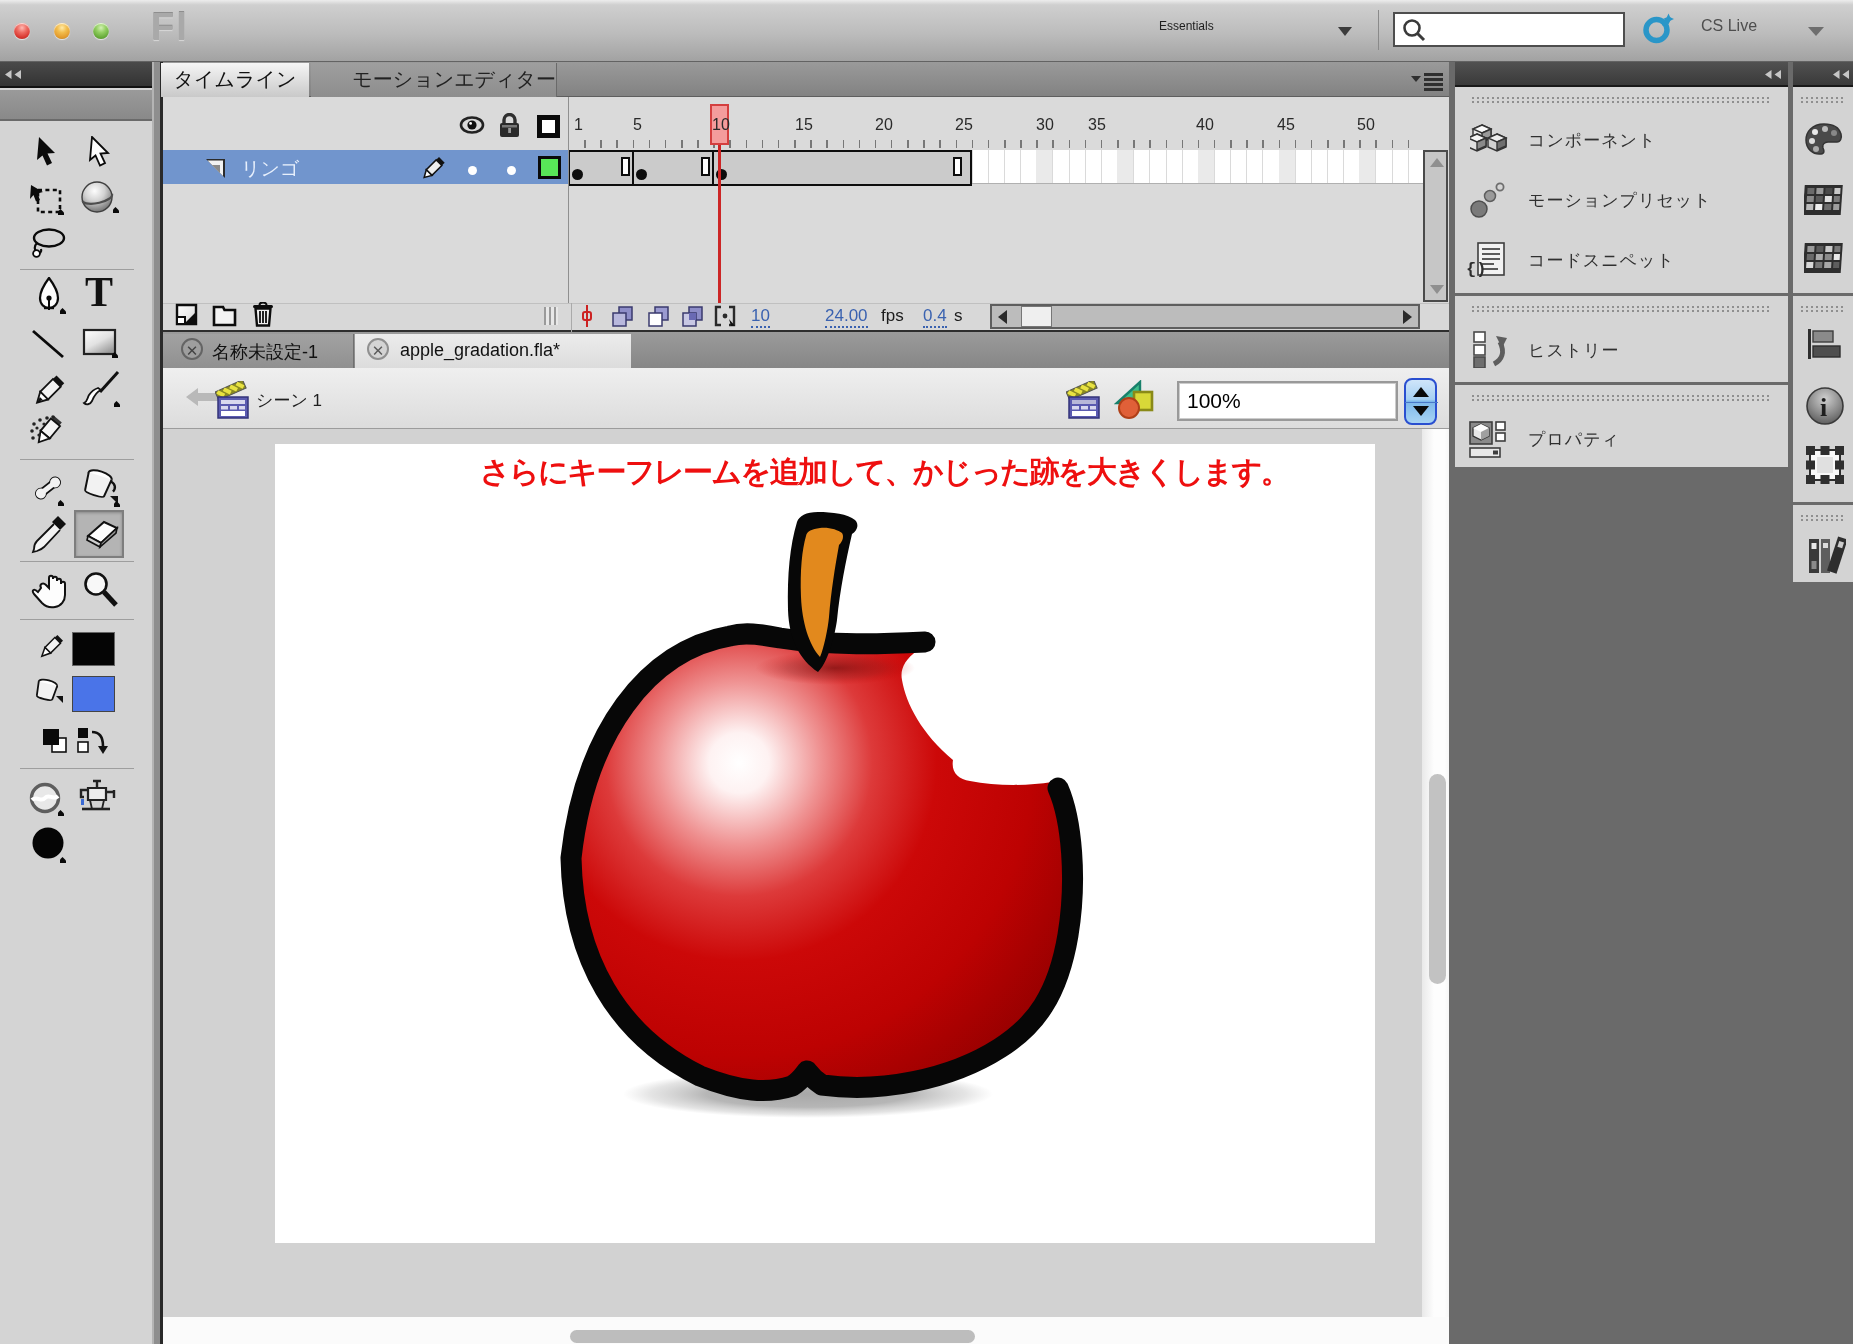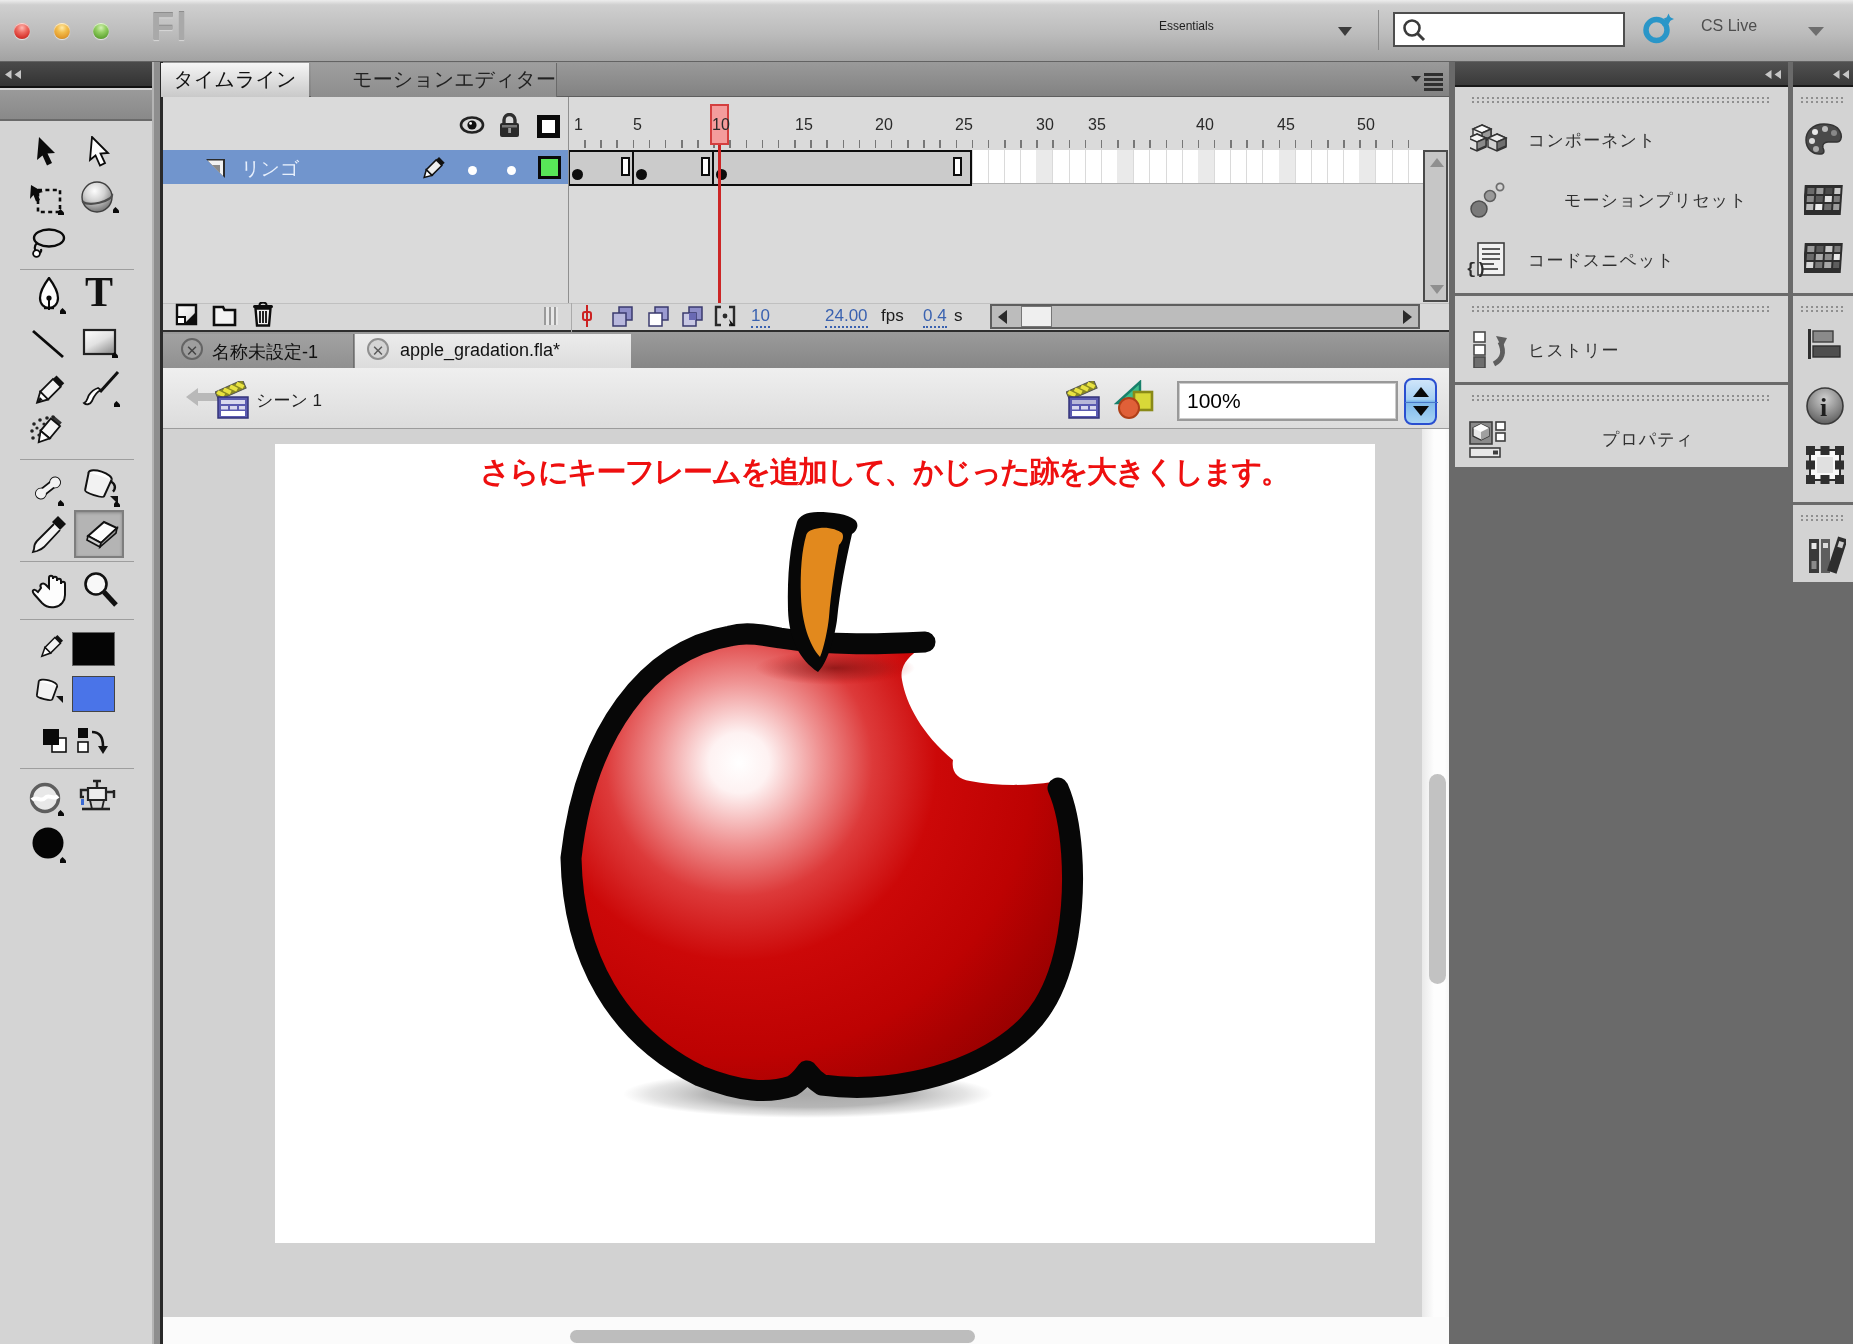--- a/index.html
+++ b/index.html
@@ -589,21 +589,21 @@
       <path d="M27 20 v8 l9 -4 v-8 Z" fill="#6e6e6e"></path>
     </g>
   </svg>
   <div class="abs rp-label" style="left:1528px;top:129px;">コンポーネント</div>
 
   <svg class="abs" style="left:1470px;top:182px" width="38" height="36" viewBox="0 0 38 36">
     <circle cx="9" cy="27" r="8" fill="#7a7a7a" stroke="#4e4e4e" stroke-width="1.5"></circle>
     <circle cx="20" cy="14" r="5.5" fill="#9a9a9a" stroke="#5e5e5e" stroke-width="1.5"></circle>
     <circle cx="30" cy="5" r="3.6" fill="none" stroke="#6e6e6e" stroke-width="1.8"></circle>
   </svg>
-  <div class="abs rp-label" style="left:1564px;top:189px;text-align:right;">モーションプリセット</div>
+  <div class="abs rp-label" style="left:1528px;top:189px;text-align:right;">モーションプリセット</div>
 
   <svg class="abs" style="left:1466px;top:241px" width="42" height="40" viewBox="0 0 42 40">
     <rect x="12" y="2" width="26" height="32" fill="#f2f2f2" stroke="#3e3e3e" stroke-width="1.6"></rect>
     <path d="M16 8 h18 M16 13 h18 M16 18 h18 M16 23 h12 M16 28 h16" stroke="#5a5a5a" stroke-width="2"></path>
     <text x="0" y="33" font-size="17" font-weight="bold" fill="#2e2e2e" font-family="Liberation Mono, monospace">{)</text>
   </svg>
   <div class="abs rp-label" style="left:1528px;top:249px;">コードスニペット</div>
 
   <svg class="abs" style="left:1472px;top:330px" width="38" height="38" viewBox="0 0 38 38">
     <rect x="2" y="2" width="11" height="10" fill="#fff" stroke="#4a4a4a" stroke-width="1.6"></rect>
@@ -617,21 +617,21 @@
   <svg class="abs" style="left:1468px;top:420px" width="42" height="38" viewBox="0 0 42 38">
     <rect x="2" y="2" width="22" height="22" fill="#8a8a8a" stroke="#3e3e3e" stroke-width="1.6"></rect>
     <path d="M13 4 l8 4 v8 l-8 4 l-8 -4 v-8 Z" fill="#e8e8e8" stroke="#333" stroke-width="1.3"></path>
     <path d="M13 4 l8 4 l-8 4 l-8 -4 Z" fill="#fcfcfc"></path>
     <path d="M13 12 v8 l8 -4 v-8 Z" fill="#a0a0a0"></path>
     <rect x="28" y="2" width="9" height="8" fill="#fff" stroke="#3e3e3e" stroke-width="1.6"></rect>
     <rect x="28" y="13" width="9" height="8" fill="#fff" stroke="#3e3e3e" stroke-width="1.6"></rect>
     <rect x="2" y="28" width="30" height="9" fill="#e8e8e8" stroke="#3e3e3e" stroke-width="1.6"></rect>
     <rect x="25" y="30.5" width="5" height="4" fill="#3e3e3e"></rect>
   </svg>
-  <div class="abs rp-label" style="left:1602px;top:428px;text-align:right;">プロパティ</div>
+  <div class="abs rp-label" style="left:1528px;top:428px;text-align:right;">プロパティ</div>
 
   <div class="abs rs-sec" style="top:87px;height:206px;"></div>
   <div class="abs rs-sec" style="top:296px;height:206px;"></div>
   <div class="abs rs-sec" style="top:505px;height:77px;"></div>
   <div class="abs dots" style="left:1801px;top:97px;width:44px;"></div>
   <div class="abs dots" style="left:1801px;top:101px;width:44px;"></div>
   <div class="abs dots" style="left:1801px;top:306px;width:44px;"></div>
   <div class="abs dots" style="left:1801px;top:310px;width:44px;"></div>
   <div class="abs dots" style="left:1801px;top:515px;width:44px;"></div>
   <div class="abs dots" style="left:1801px;top:519px;width:44px;"></div>

